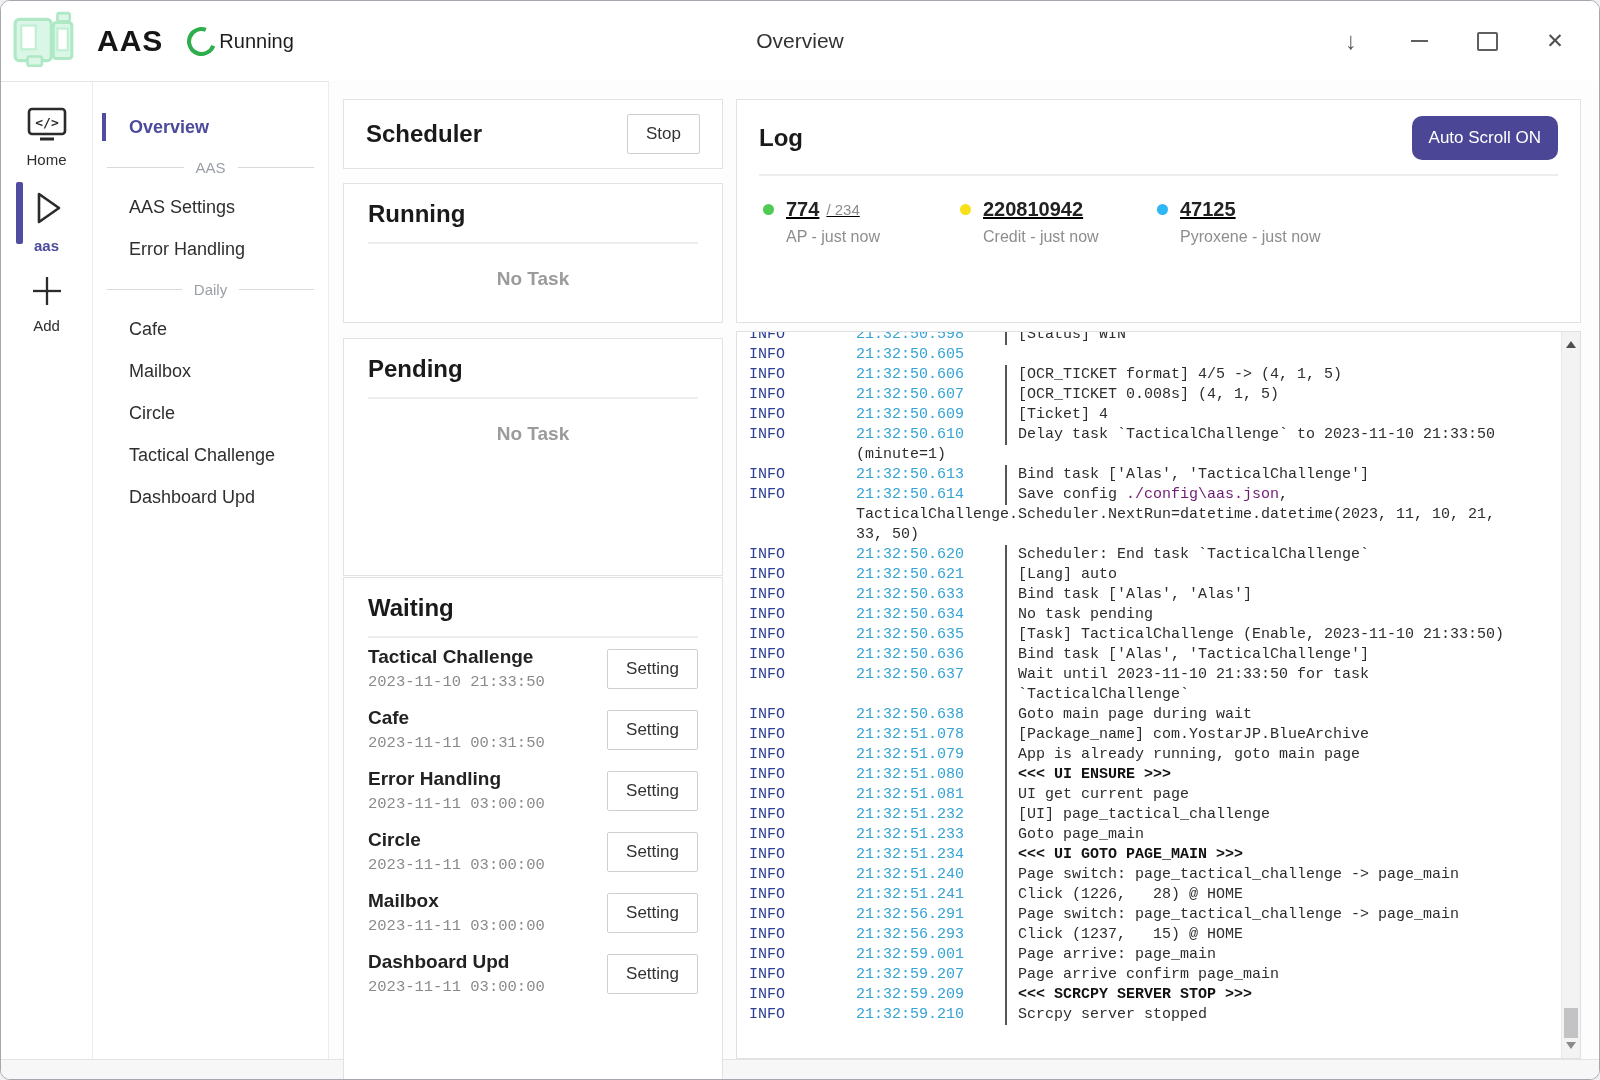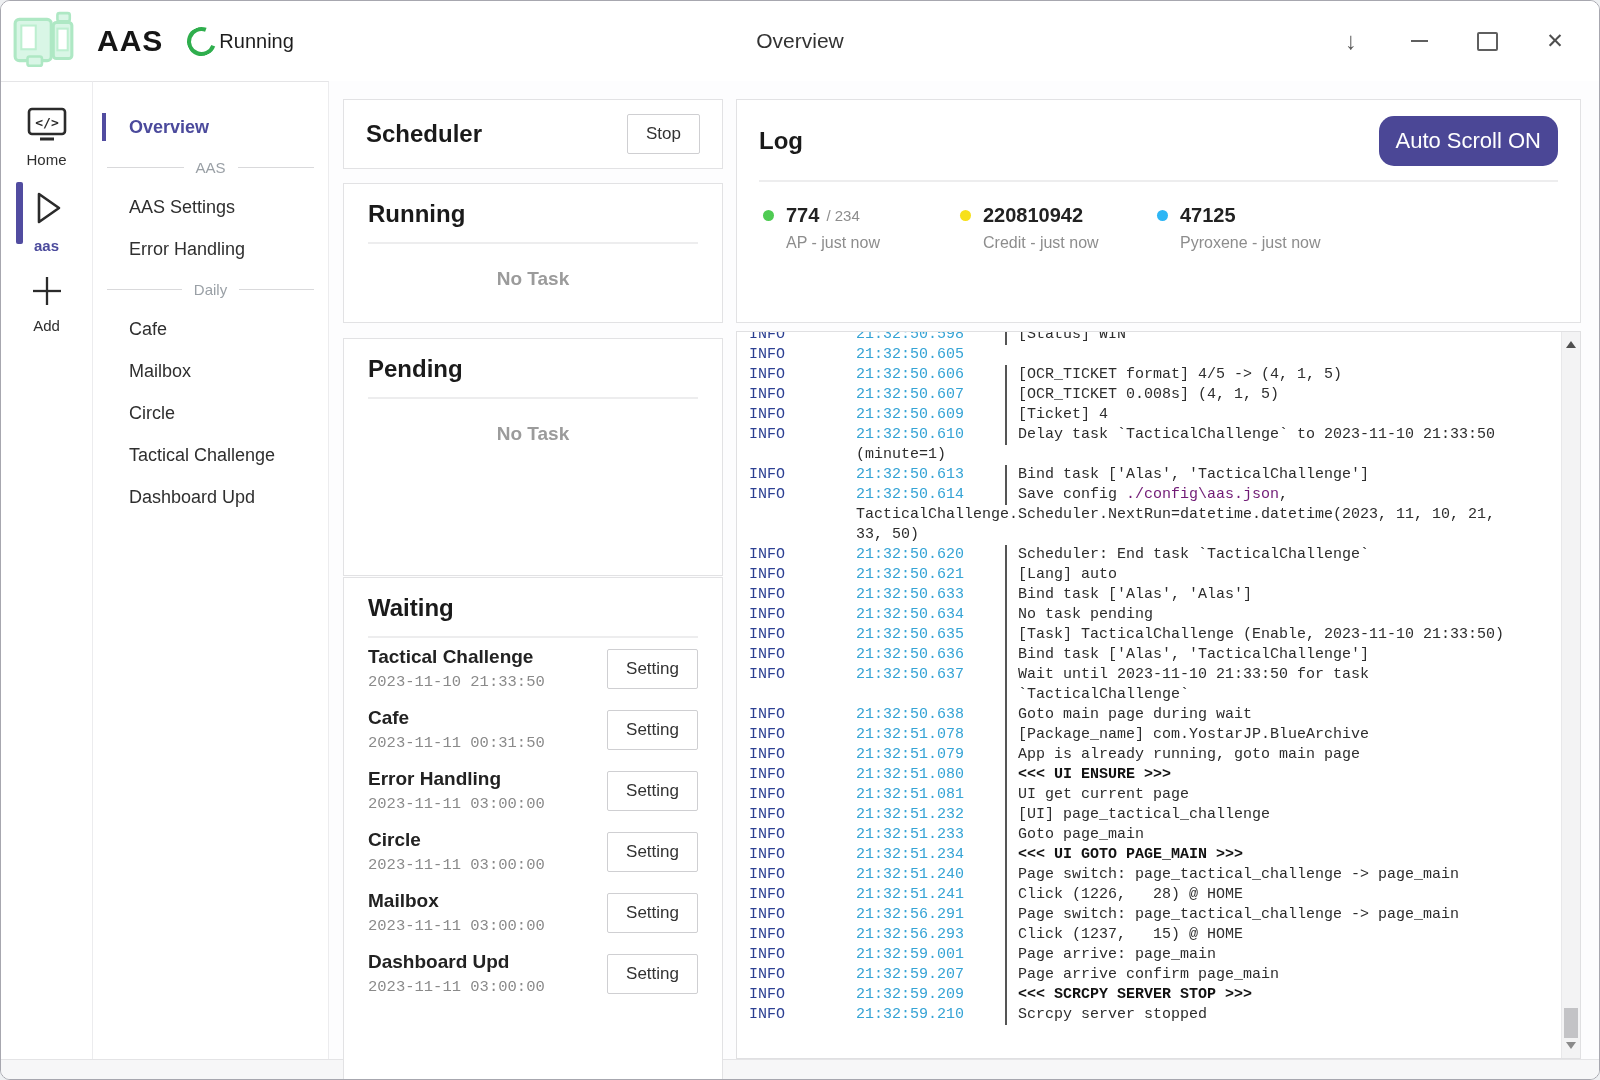--- a/index.html
+++ b/index.html
@@ -59,25 +59,25 @@
   .card-waiting{left:14px;top:496px;width:380px;height:581px;padding:16px 24px 0;}
 
   .btn{background:#fff;border:1px solid #cfcfd2;border-radius:2px;color:#333;font-size:17px;
     padding:9px 18px;cursor:pointer;font-family:inherit;}
   .wait-item{display:flex;align-items:center;justify-content:space-between;height:61px;}
   .wait-name{font-size:19px;font-weight:bold;color:#222;}
   .wait-time{font-size:15.5px;color:#8a8a8a;margin-top:5px;font-family:Liberation Mono, monospace;}
 
   .card-log{left:407px;top:18px;width:845px;height:224px;padding:16px 22px 0;}
   .log-head{display:flex;align-items:center;justify-content:space-between;}
-  .autoscroll-btn{background:#4b4796;color:#fff;border:none;border-radius:15px;font-size:22px;
+  .autoscroll-btn{background:#4b4796;color:#fff;border:none;border-radius:10px;font-size:17px;
     padding:12px 17px;cursor:pointer;font-family:inherit;}
   .stats-row{display:flex;padding:22px 4px 0;}
   .stat{width:197px;}
-  .stat-top{display:flex;align-items:center;}
+  .stat-top{display:flex;align-items:center;text-decoration:underline;}
   .dot{width:11px;height:11px;border-radius:50%;margin-right:12px;flex:none;}
   .stat-val{font-size:20px;font-weight:bold;color:#222;}
   .stat-suffix{font-size:15px;color:#8d8d8d;margin-left:7px;}
   .stat-label{font-size:16px;color:#8d8d8d;margin-top:7px;margin-left:23px;}
 
   
   .log-panel{position:absolute;left:407px;top:250px;width:845px;height:728px;background:#fff;
     border:1px solid #e0e0e2;box-sizing:border-box;overflow:hidden;padding-left:12px;}
   .log-lines{margin-top:-7px;width:calc(100% - 32px);
     font-family:"Liberation Mono","DejaVu Sans Mono",monospace;font-size:15px;line-height:20px;}

